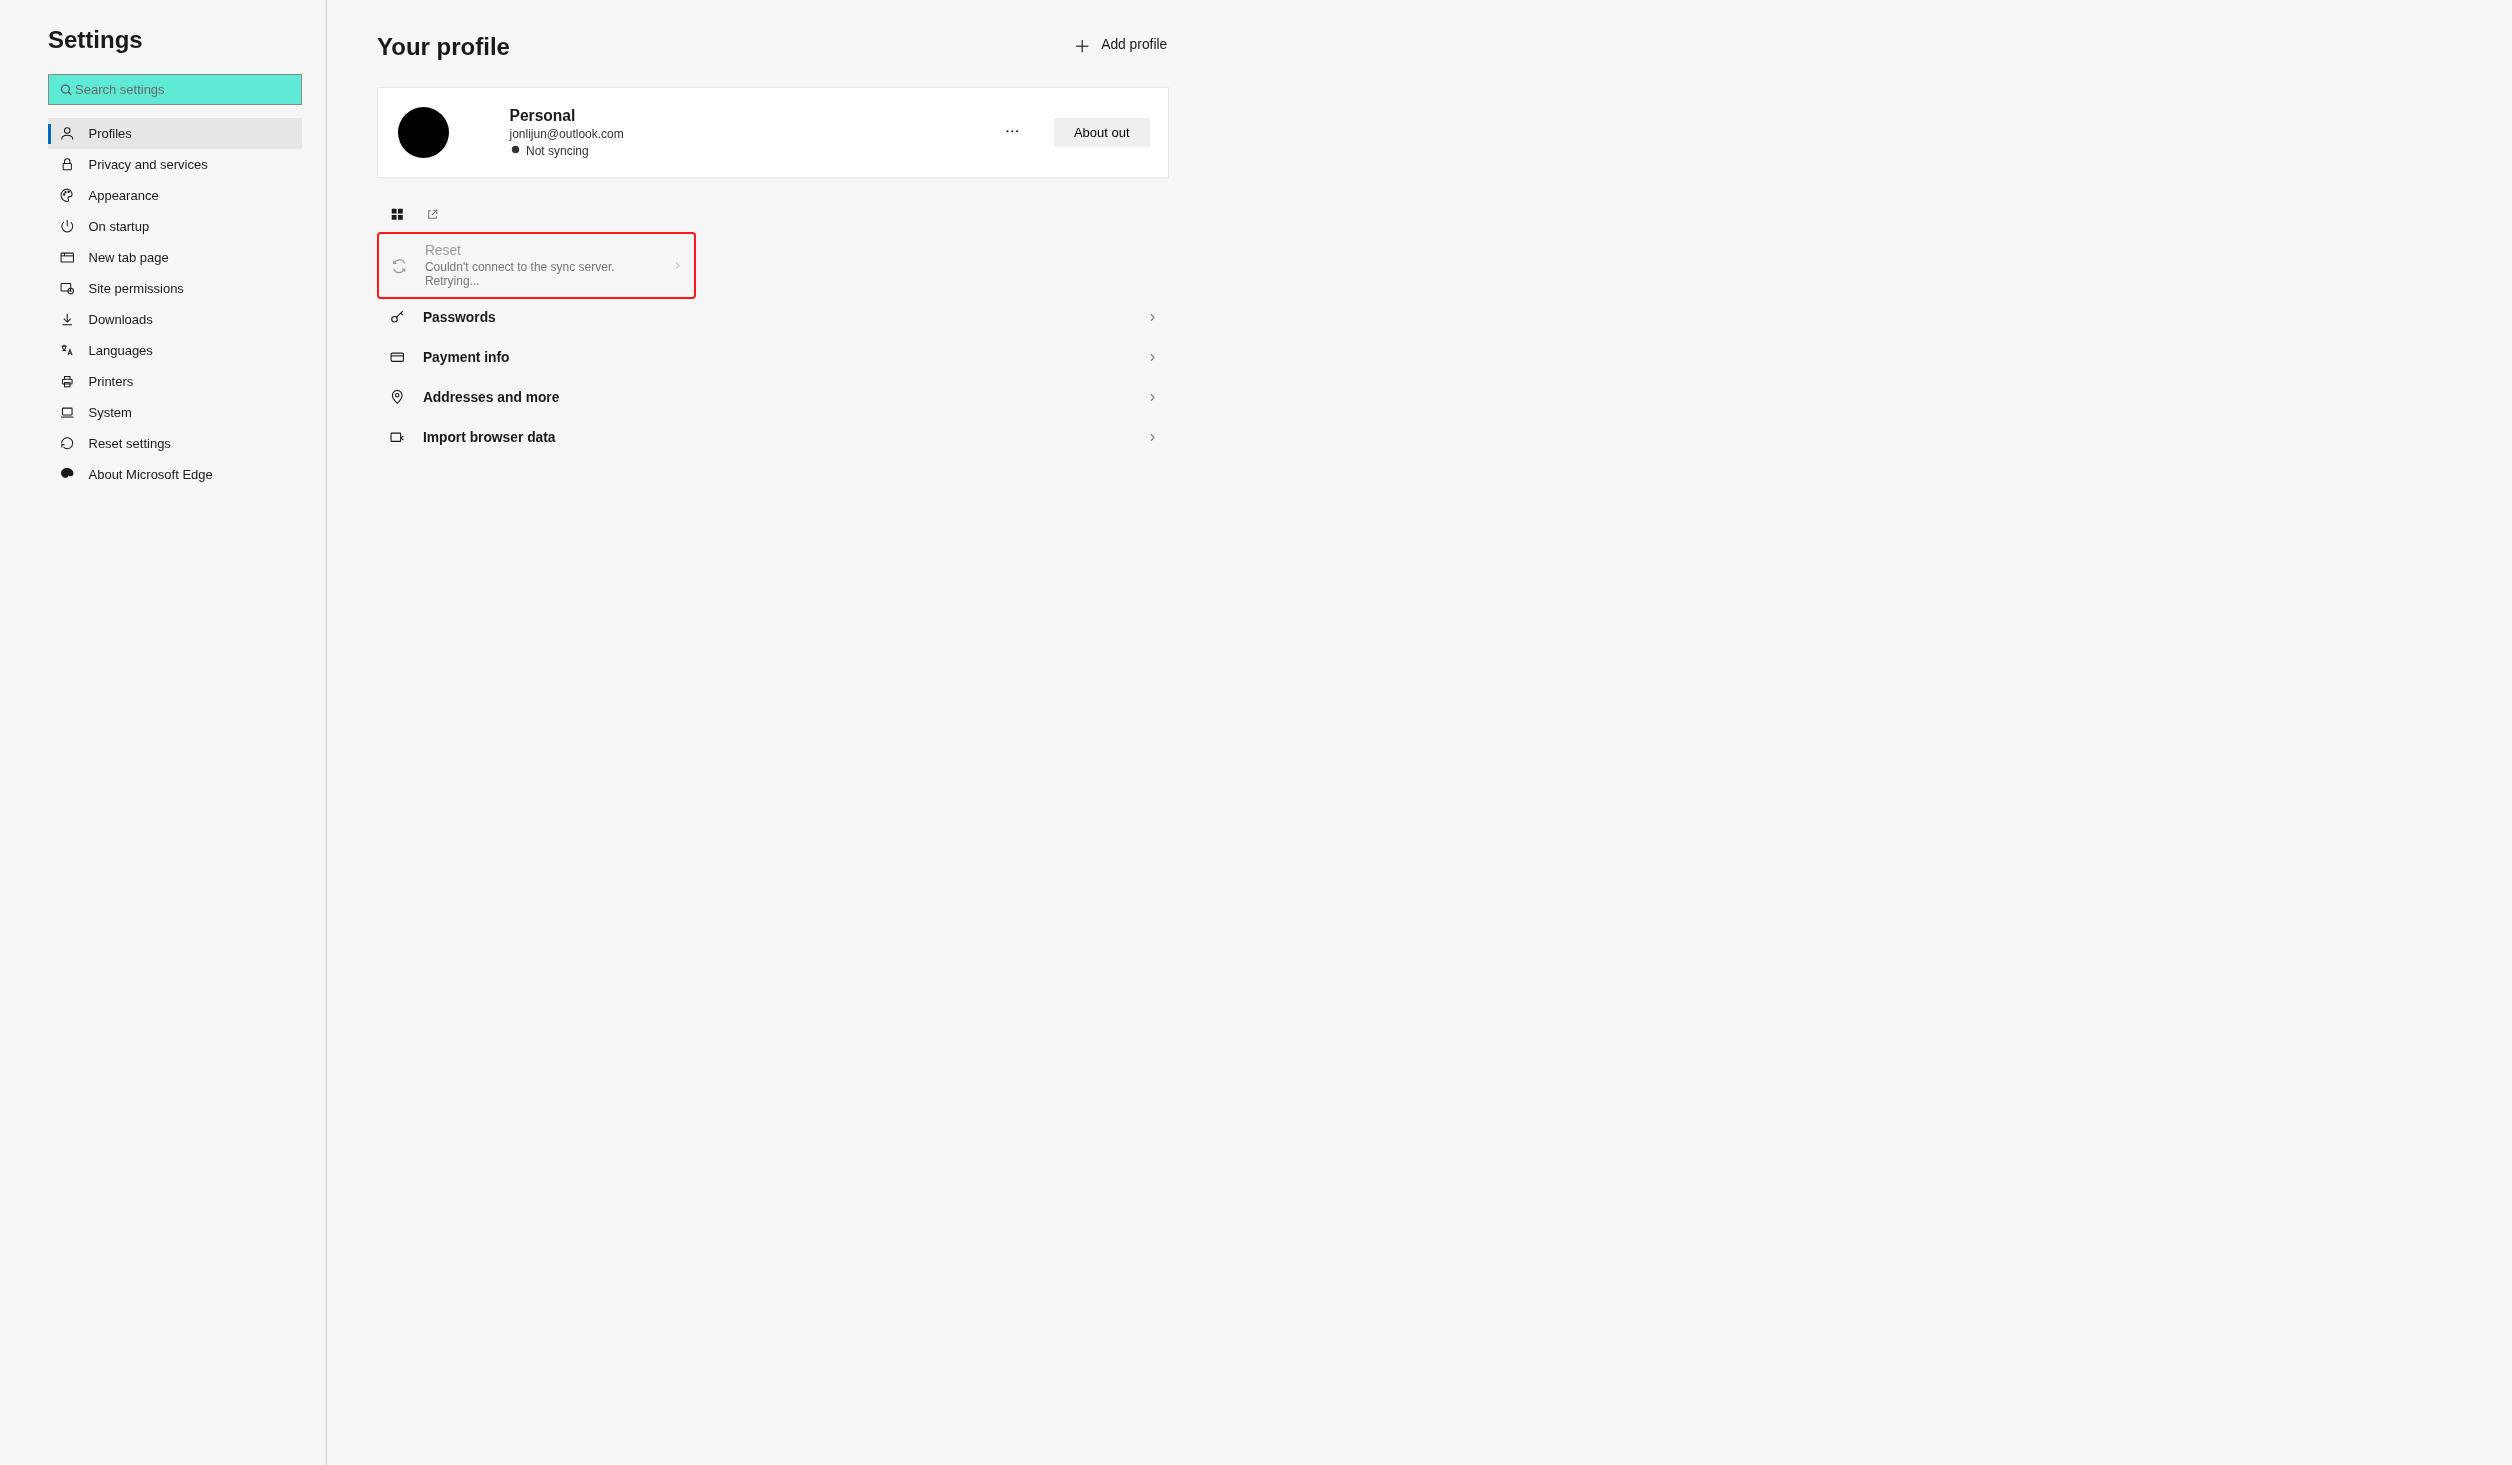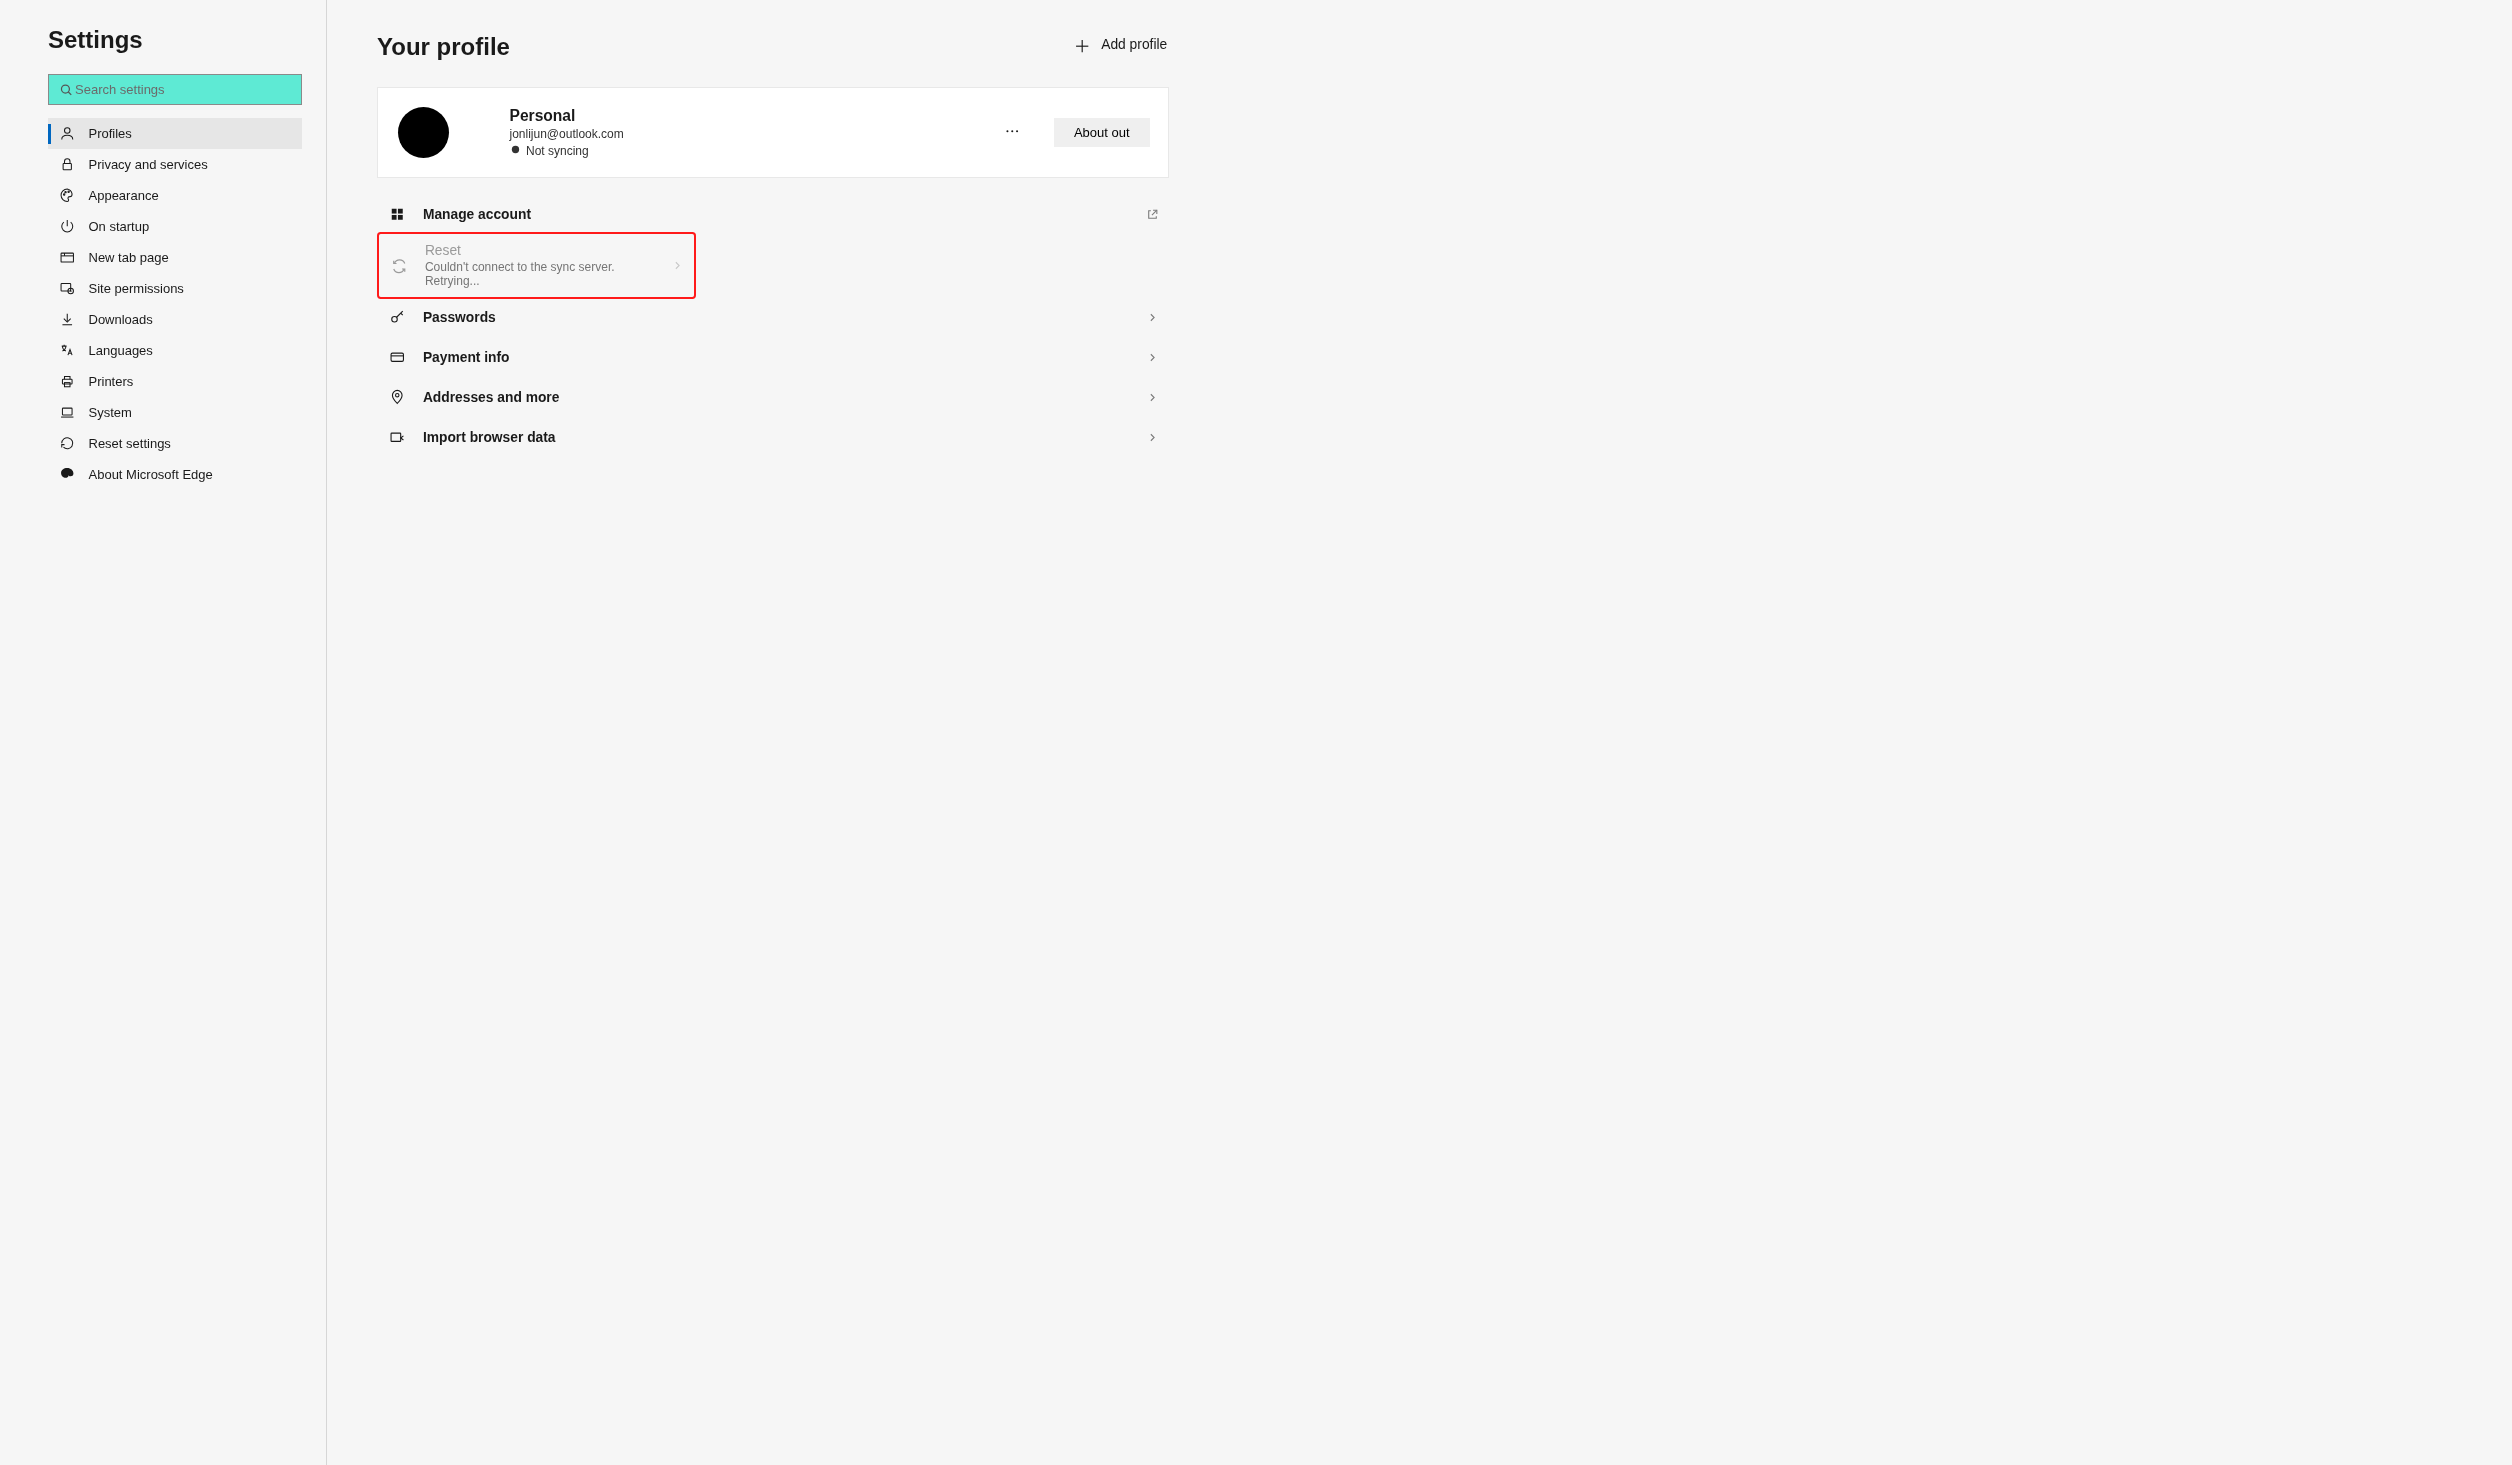--- a/index.html
+++ b/index.html
@@ -338,23 +338,20 @@
       <ul class="row-list">
         <li class="row">
           <span class="left-icon">
               <svg viewBox="0 0 24 24" fill="currentColor">
                 <rect x="4" y="4" width="7" height="7"></rect>
                 <rect x="13" y="4" width="7" height="7"></rect>
                 <rect x="4" y="13" width="7" height="7"></rect>
                 <rect x="13" y="13" width="7" height="7"></rect>
               </svg>
             </span>
-          <div class="row-body">
-              <div class="row-label">Manage account</div>
-            </div>
           <span class="right-icon">
               <svg viewBox="0 0 24 24" fill="none" stroke="currentColor" stroke-width="2">
                 <path d="M9 5H5v14h14v-4"></path>
                 <path d="M13 4h7v7"></path>
                 <path d="M20 4L11 13"></path>
               </svg>
             </span>
         </li>
         <li>
           <div class="highlight-box">

